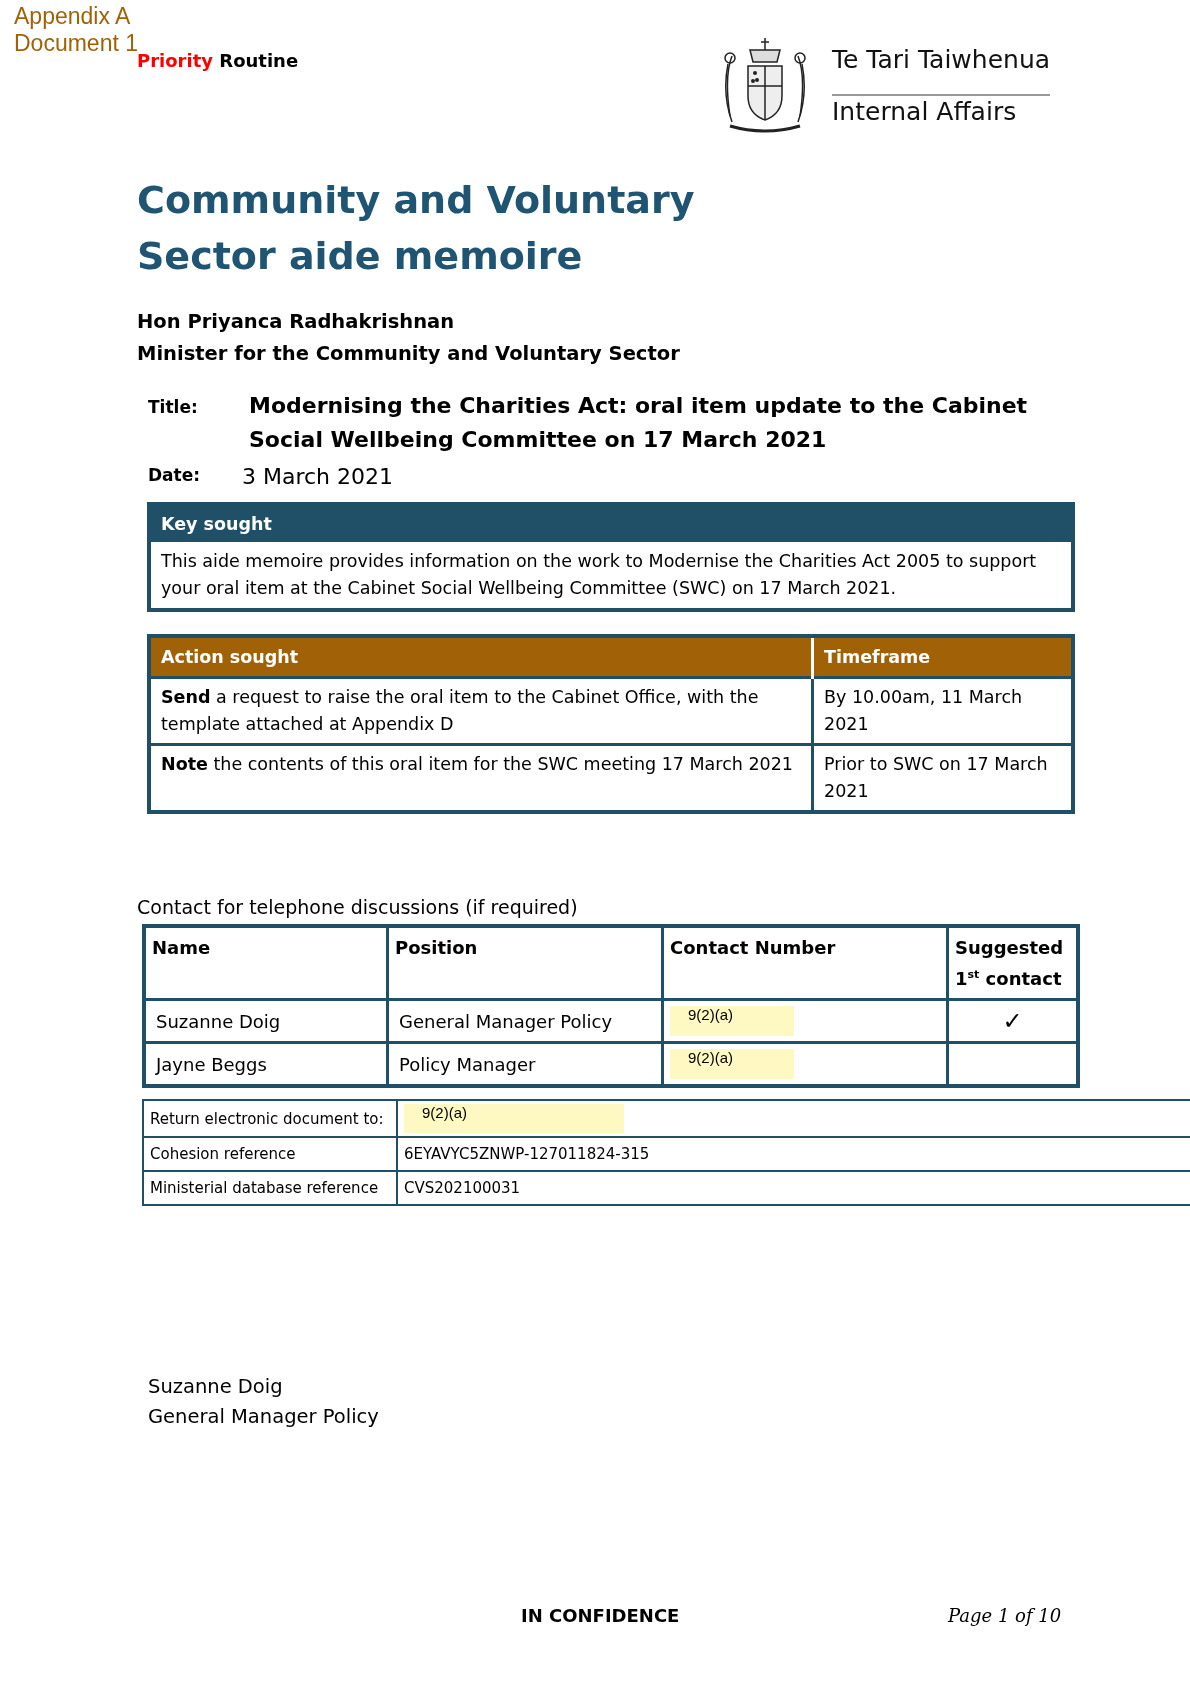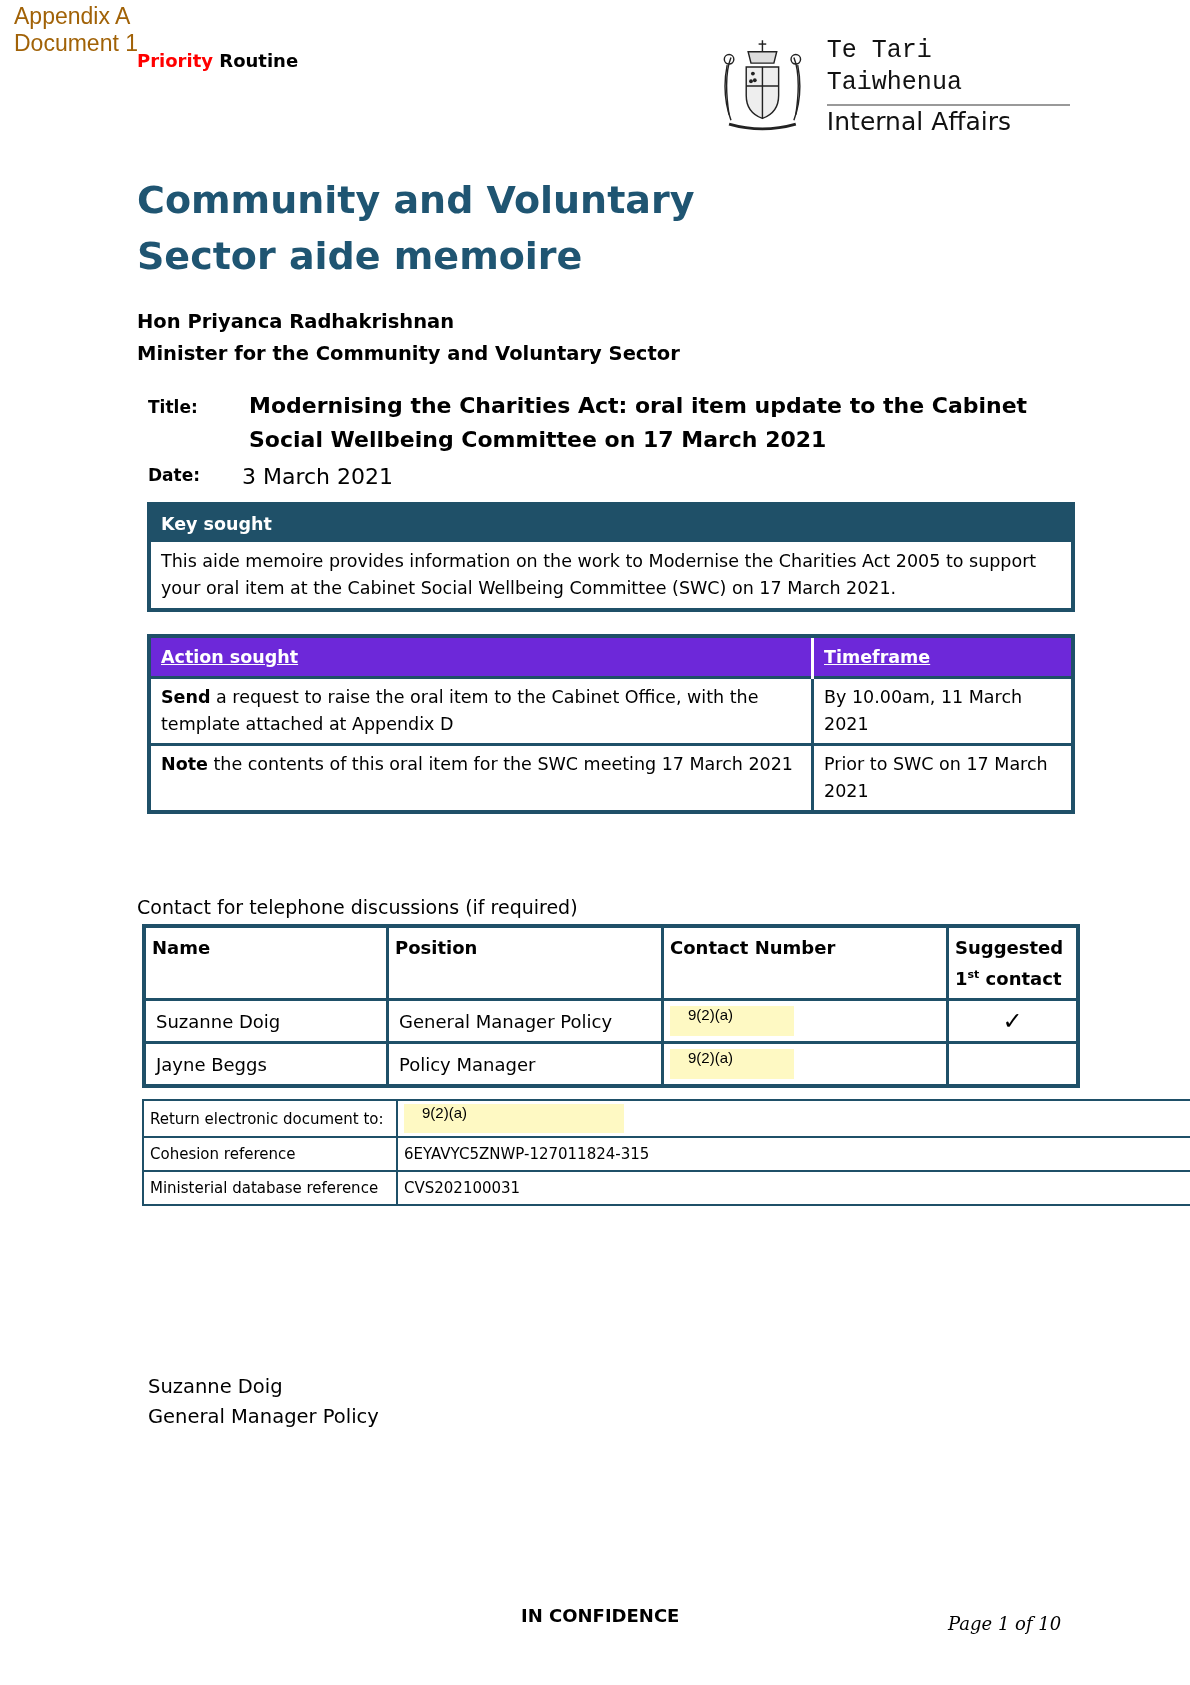--- a/index.html
+++ b/index.html
@@ -7,58 +7,58 @@
     width: 1190px; height: 1685px; position: relative; overflow: hidden;
     font-family: "Liberation Sans", sans-serif; color: #000;
   }
   .abs { position: absolute; }
   .appendix { left: 14px; top: 3px; font-family: "Liberation Sans", sans-serif; font-size: 23px; line-height: 27px; color: #a16207; }
   .priority { left: 137px; top: 50px; font-family: "DejaVu Sans", sans-serif; font-weight: bold; font-size: 18px; }
   .priority .red { color: #ff0000; }
   .logo { left: 710px; top: 36px; width: 360px; height: 100px; display: flex; align-items: center; }
   .crest { width: 110px; height: 100px; }
   .logo-text { margin-left: 12px; font-family: "DejaVu Sans", sans-serif; font-size: 25px; line-height: 32px; color: #111; }
-  .logo-text .l1 { border-bottom: 2px solid #999; padding-bottom: 5px; font-family: Liberation Mono, monospace; }
+  .logo-text .l1 { border-bottom: 2px solid #999; padding-bottom: 18px; }
   .doc-title { left: 137px; top: 172px; font-family: "DejaVu Sans", sans-serif; font-weight: bold; font-size: 38px; line-height: 56px; color: #1f5572; }
   .minister { left: 137px; top: 306px; font-family: "DejaVu Sans", sans-serif; font-weight: bold; font-size: 19.5px; line-height: 32px; }
   .meta-label { font-family: "DejaVu Sans", sans-serif; font-weight: bold; font-size: 17px; }
   .title-label { left: 148px; top: 397px; }
   .date-label { left: 148px; top: 465px; }
   .title-value { left: 249px; top: 389px; width: 830px; font-family: "DejaVu Sans", sans-serif; font-weight: bold; font-size: 22px; line-height: 34px; }
   .date-value { left: 242px; top: 464px; font-family: "DejaVu Sans", sans-serif; font-size: 22px; }
 
   .box { border: 4px solid #1f5068; box-sizing: border-box; font-family: "DejaVu Sans", sans-serif; font-size: 17.5px; }
   .box-head { background: #1f5068; color: #fff; font-weight: bold; padding: 8px 10px; }
   .key { left: 147px; top: 502px; width: 928px; }
   .key .body { padding: 6px 10px 6px 10px; line-height: 27px; }
 
   table { border-collapse: collapse; }
   .action { left: 147px; top: 634px; width: 928px; border: 4px solid #1f5068; font-family: "DejaVu Sans", sans-serif; font-size: 17.5px; }
-  .action th { background: #6d28d9; color: #fff; text-align: left; font-weight: bold; padding: 7px 10px; height: 24px; text-decoration: underline; }
+  .action th { background: #a16207; color: #fff; text-align: left; font-weight: bold; padding: 7px 10px; height: 24px; }
   .action th.tf { border-left: 3px solid #fff; }
   .action td { border: 3px solid #1f5068; padding: 5px 10px; vertical-align: top; line-height: 27px; height: 53px; }
   .action td.c1 { width: 640px; }
 
   .contact-caption { left: 137px; top: 896px; font-family: "DejaVu Sans", sans-serif; font-size: 19px; }
   .contact { left: 142px; top: 924px; width: 938px; border: 4px solid #1f5068; font-family: "DejaVu Sans", sans-serif; font-size: 18px; }
   .contact th { text-align: left; font-weight: bold; vertical-align: top; padding: 6px 6px; border: 3px solid #1f5068; height: 50px; line-height: 27px; }
   .contact td { border: 3px solid #1f5068; padding: 5px 10px; height: 30px; vertical-align: middle; }
   .contact td.num { padding: 2px 6px; vertical-align: top; }
   .redact { display: inline-block; width: 124px; height: 30px; background: #fef9c3; font-family: "Liberation Sans", sans-serif; font-size: 15px; line-height: 17px; color: #000; padding-left: 18px; box-sizing: border-box; }
   .check { text-align: center; font-size: 24px; }
   sup { font-size: 11px; }
 
   .refs { left: 142px; top: 1099px; width: 1068px; border: 2px solid #1f5068; font-family: "DejaVu Sans", sans-serif; font-size: 15px; }
   .refs td { border: 2px solid #1f5068; padding: 3px 6px; height: 26px; }
   .refs td.l { width: 240px; }
   .refs .redact { width: 220px; height: 29px; vertical-align: top; }
 
   .signoff { left: 148px; top: 1372px; font-family: "DejaVu Sans", sans-serif; font-size: 19.5px; line-height: 30px; }
   .footer-c { left: 521px; top: 1605px; font-family: "DejaVu Sans", sans-serif; font-weight: bold; font-size: 18px; }
-  .footer-p { left: 948px; top: 1605px; font-family: "DejaVu Serif", serif; font-style: italic; font-size: 18px; margin-top: 8px; }
+  .footer-p { left: 948px; top: 1605px; font-family: "DejaVu Serif", serif; font-style: italic; font-size: 18px; }
 </style>
 </head>
 <body>
 
 <div class="abs appendix">
   <div>Appendix A</div>
   <div>Document 1</div>
 </div>
 
 <div class="abs priority">

